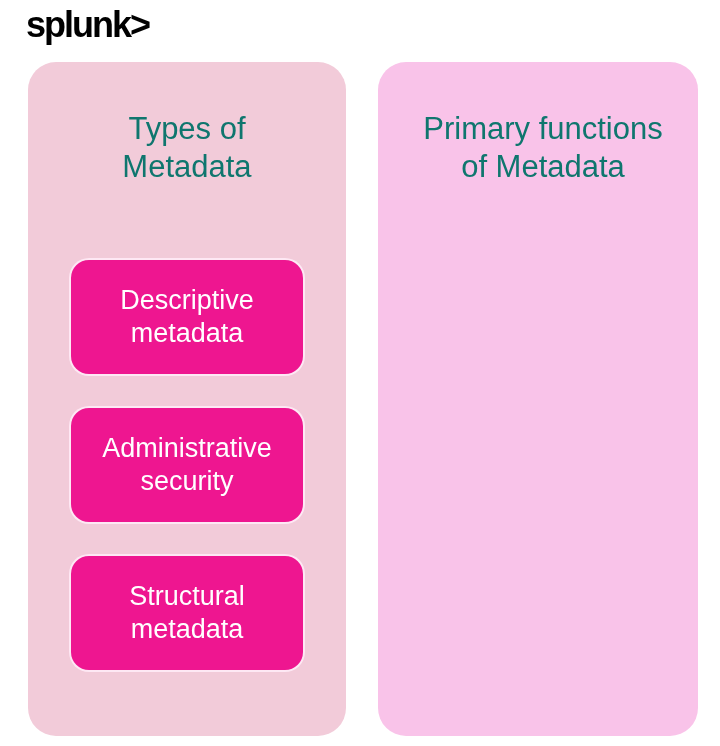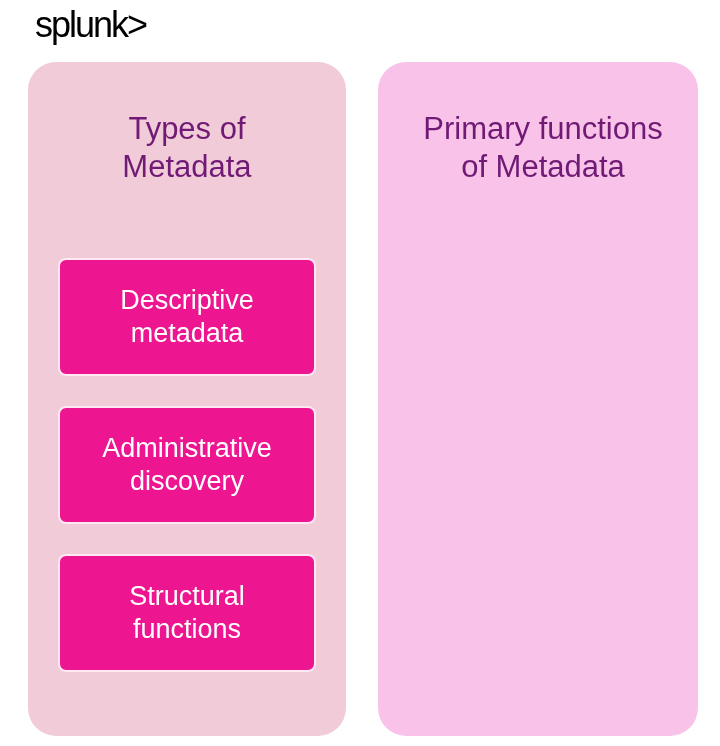--- a/index.html
+++ b/index.html
@@ -13,24 +13,23 @@
     width: 720px;
     height: 746px;
     background: #ffffff;
     overflow: hidden;
   }
   .logo {
     position: absolute;
     top: 4px;
     left: 26px;
     font-size: 36px;
-    font-weight: normal;
+    font-weight: bold;
     letter-spacing: -2px;
     color: #000000;
-    margin-left: 9px;
   }
   .panels {
     position: absolute;
     top: 62px;
     left: 28px;
     display: flex;
     gap: 32px;
   }
   .panel {
     box-sizing: border-box;
@@ -44,35 +43,35 @@
   }
   .panel-right {
     width: 320px;
     background: #f9c3e9;
     padding-left: 10px;
   }
   .panel-title {
     text-align: center;
     font-size: 31px;
     line-height: 38px;
-    color: #701a75;
+    color: #0f766e;
     white-space: pre-line;
     margin-bottom: 72px;
   }
   .box-stack {
     display: flex;
     flex-direction: column;
     align-items: center;
     gap: 30px;
   }
   .box {
     box-sizing: border-box;
-    width: 258px;
+    width: 236px;
     height: 118px;
-    border-radius: 8px;
+    border-radius: 20px;
     border: 2px solid rgba(255,255,255,0.9);
     display: flex;
     align-items: center;
     justify-content: center;
     text-align: center;
     color: #ffffff;
     font-size: 27px;
     line-height: 33px;
     white-space: pre-line;
   }
@@ -92,23 +91,23 @@
 
   <div class="panels">
 
     <div class="panel panel-left">
       <div class="panel-title">Types of
 Metadata</div>
       <div class="box-stack">
         <div class="box box-pink">Descriptive
 metadata</div>
         <div class="box box-pink">Administrative
-discovery</div>
+security</div>
         <div class="box box-pink">Structural
-functions</div>
+metadata</div>
       </div>
     </div>
 
     <div class="panel panel-right">
       <div class="panel-title">Primary functions
 of Metadata</div>
       <div class="box-stack">
       </div>
     </div>
 

